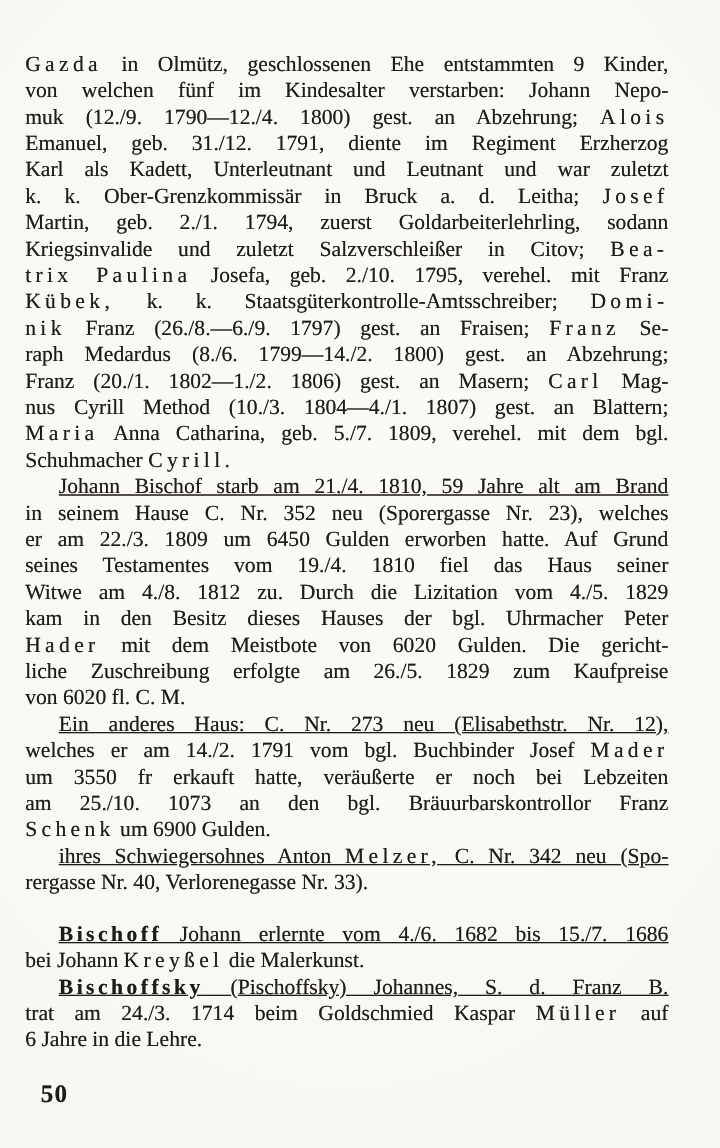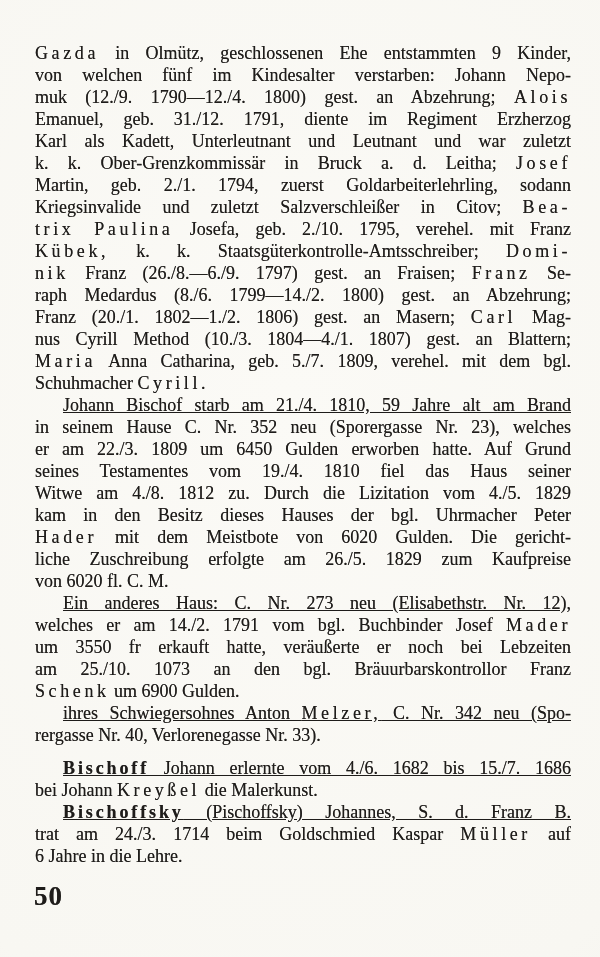--- a/index.html
+++ b/index.html
@@ -15,44 +15,44 @@
     position: relative;
     width: 600px;
     height: 957px;
     overflow: hidden;
     color: #1e1c1a;
     background:
       radial-gradient(130% 105% at 48% 42%, #fbfaf6 0%, #f8f7f2 65%, #f1f0ea 100%);
   }
   .text-block {
     position: absolute;
-    left: 35px;
+    left: 21px;
     top: 42px;
     width: 536px;
     font-size: 18px;
     line-height: 22px;
     text-shadow: 0 0 0.5px rgba(25, 22, 20, 0.65);
   }
   .para { margin: 0; }
-  .para.gap { margin-top: 11px; }
+  .para.gap { margin-top: 21px; }
   .para.indent .line:first-child { text-indent: 28px; text-decoration: underline; }
   .line {
     text-align: justify;
     text-align-last: justify;
     min-height: 22px;
   }
   .line.last { text-align-last: left; }
   .r-n  { letter-spacing: normal; }
   .r-sp { letter-spacing: 0.20em; }
   .r-bsp { font-weight: 700; letter-spacing: 0.16em; }
   .page-number {
     position: absolute;
     left: 34px;
-    top: 881px;
-    font-size: 27px;
+    top: 899px;
+    font-size: 21px;
     font-weight: 700;
     letter-spacing: 1px;
     text-shadow: 0 0 0.5px rgba(25, 22, 20, 0.65);
   }
 </style>
 </head>
 <body>
 
 <div class="page">
   <main class="text-block">

